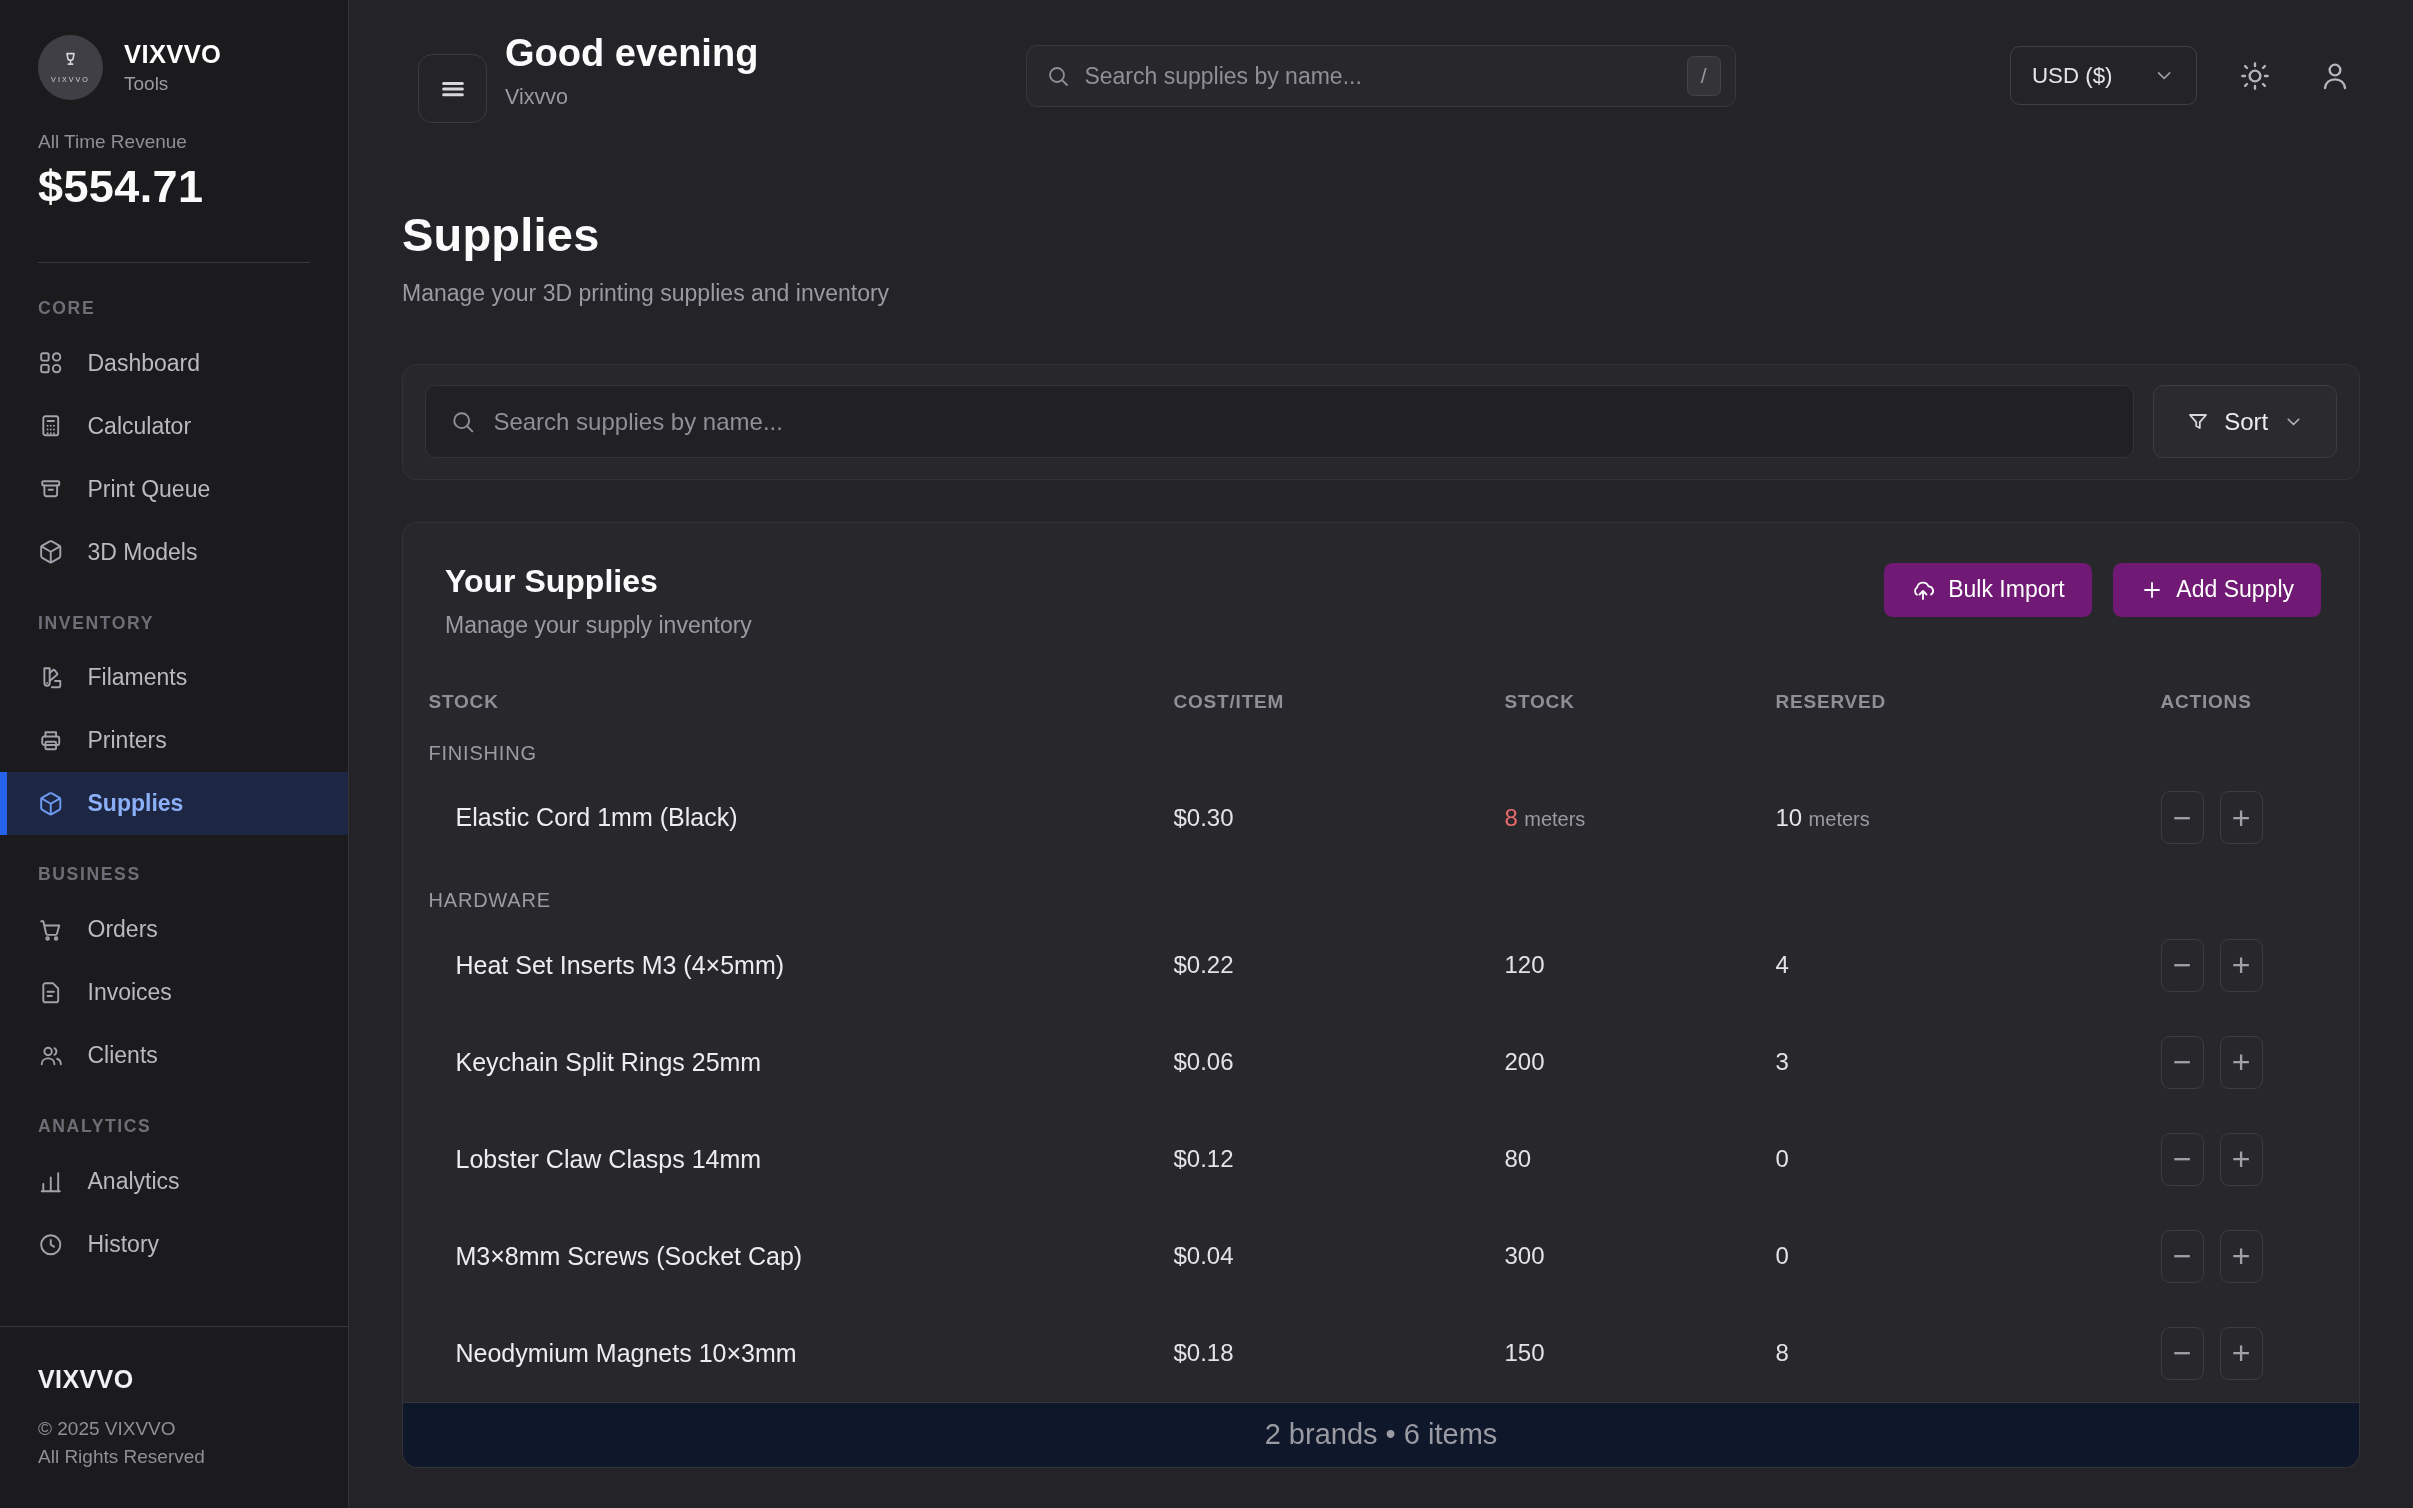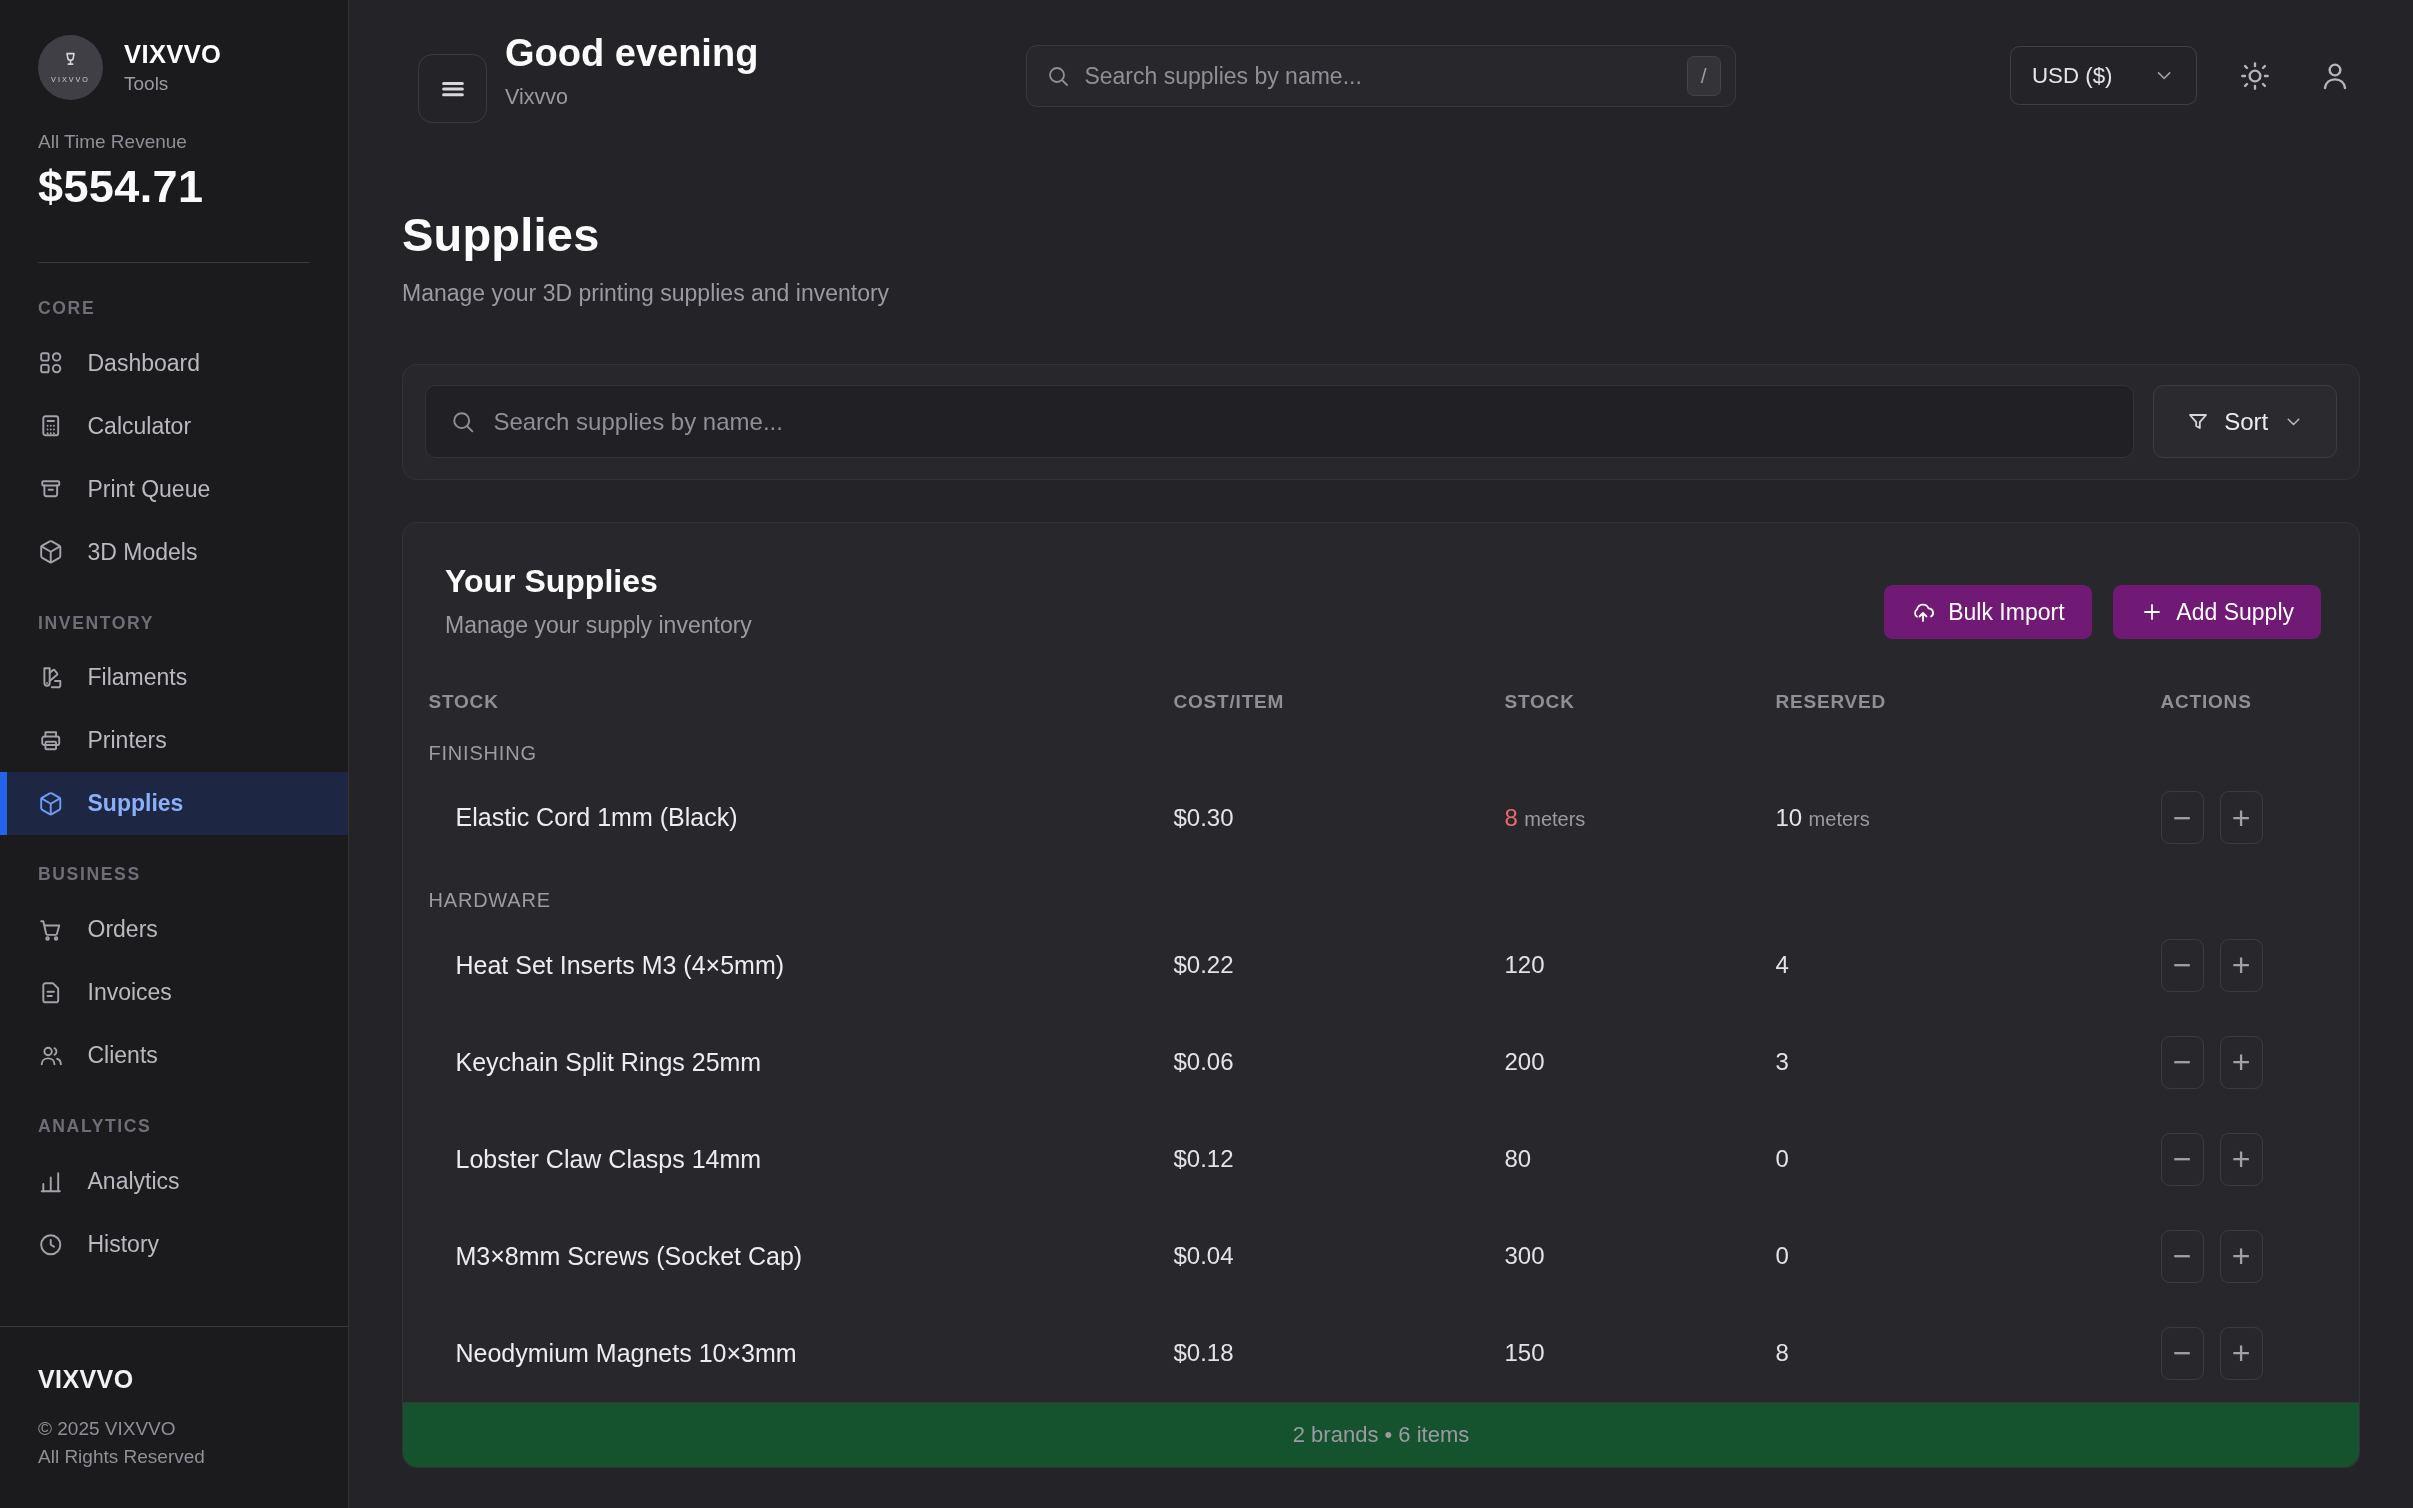--- a/index.html
+++ b/index.html
@@ -80,21 +80,21 @@
   .supply-search input { flex:1; background:transparent; border:none; outline:none;
     font-family:inherit; font-size:24px; color:#e7e7ea; }
   .supply-search input::placeholder { color:#8f8f97; }
   .sort-btn { width:184px; height:73px; border:0.8px solid #3c3c42; background:#2b2b2f;
     border-radius:10.4px; display:flex; align-items:center; justify-content:center; gap:14.4px;
     color:#ececef; font-size:24px; cursor:pointer; font-family:inherit; }
   .sort-btn svg { width:24px; height:24px; color:#d8d8dc; }
   .sort-btn .chev { width:21px; height:21px; color:#b5b5bc; }
 
   .supplies-card { margin-top:42px; margin-bottom:72px; position:relative; padding-bottom:65px; }
-  .supplies-head { display:flex; justify-content:space-between; align-items:flex-end;
+  .supplies-head { display:flex; justify-content:space-between; align-items:flex-start;
     padding:40px 38px 0 42px; }
   .supplies-title { font-size:32px; font-weight:700; color:#fbfbfc; }
   .supplies-sub { font-size:23px; color:#9a9aa2; margin-top:12.8px; }
   .head-actions { display:flex; gap:21px; }
   .blue-btn { height:54px; padding:0 27px; background:#701a75; color:#ffffff; border:none;
     border-radius:8.8px; display:flex; align-items:center; gap:12.8px; font-size:23px;
     font-family:inherit; font-weight:500; cursor:pointer; }
   .blue-btn svg { width:24px; height:24px; }
 
   .thead { display:grid; grid-template-columns:745px 331px 271px 385px 1fr;
@@ -107,22 +107,22 @@
   .cell-cost { font-size:24px; color:#e3e3e7; }
   .cell-qty { font-size:24px; color:#e3e3e7; display:flex; align-items:baseline; gap:6.4px; }
   .cell-qty .unit { font-size:20px; color:#9a9aa2; }
   .trow.low .stock-num { color:#e96a6a; }
   .cell-actions { display:flex; gap:16px; }
   .qty-btn { width:43px; height:53px; border:0.8px solid #3c3c42; background:transparent;
     border-radius:8.8px; color:#9fa0a8; font-size:32px; font-weight:300; line-height:1;
     display:flex; align-items:center; justify-content:center; cursor:pointer; font-family:inherit; }
 
   .card-footer { position:absolute; left:0; right:0; bottom:0; height:65px;
-    background:#14532d; border-top:0.8px solid #35353a; border-radius:0 0 14.4px 14.4px;
-    display:flex; align-items:center; justify-content:center; font-size:22px; color:#9a9aa2; }
+    background:#0f172a; border-top:0.8px solid #35353a; border-radius:0 0 14.4px 14.4px;
+    display:flex; align-items:center; justify-content:center; font-size:29px; color:#9a9aa2; }
 
   svg { fill:none; stroke:currentColor; stroke-width:1.8; stroke-linecap:round; stroke-linejoin:round; }
 </style>
 </head>
 <body>
 
 <div class="app">
 
   <aside class="sidebar">
     <div class="side-top">

